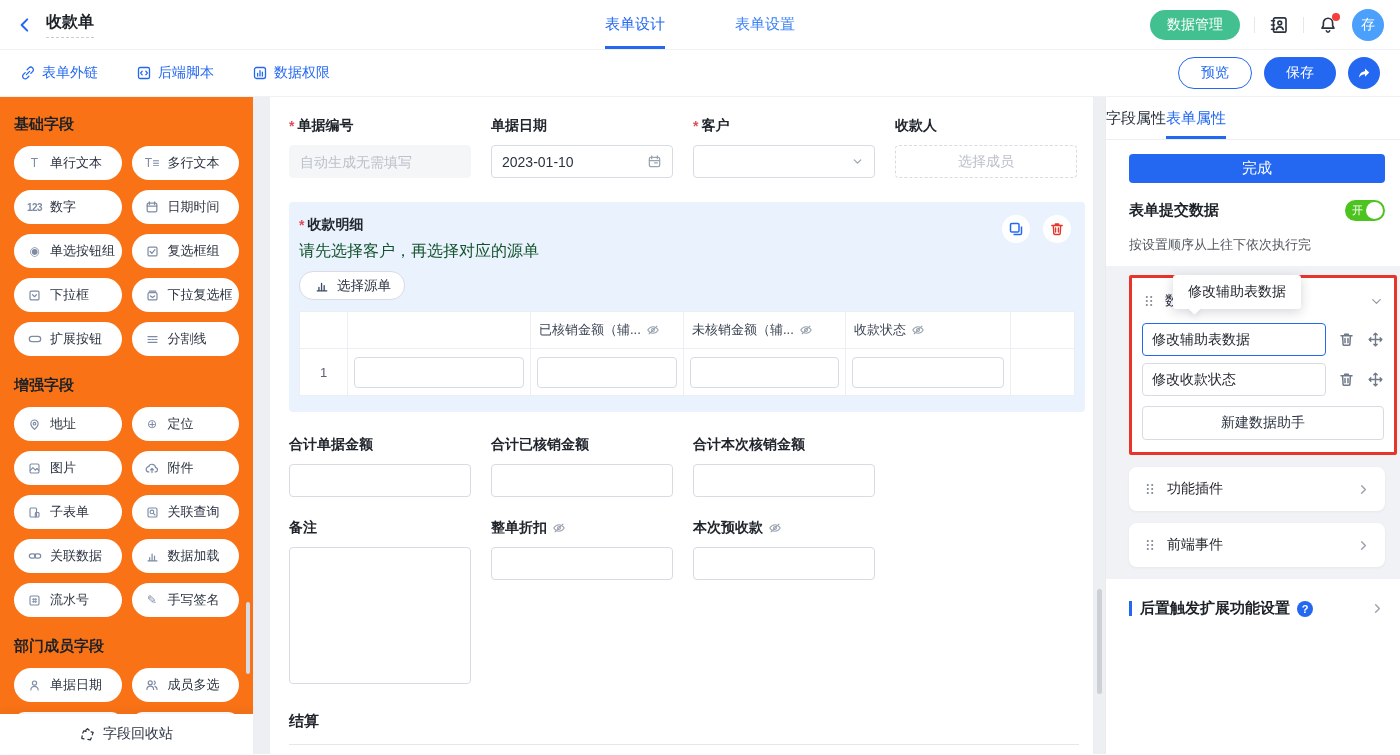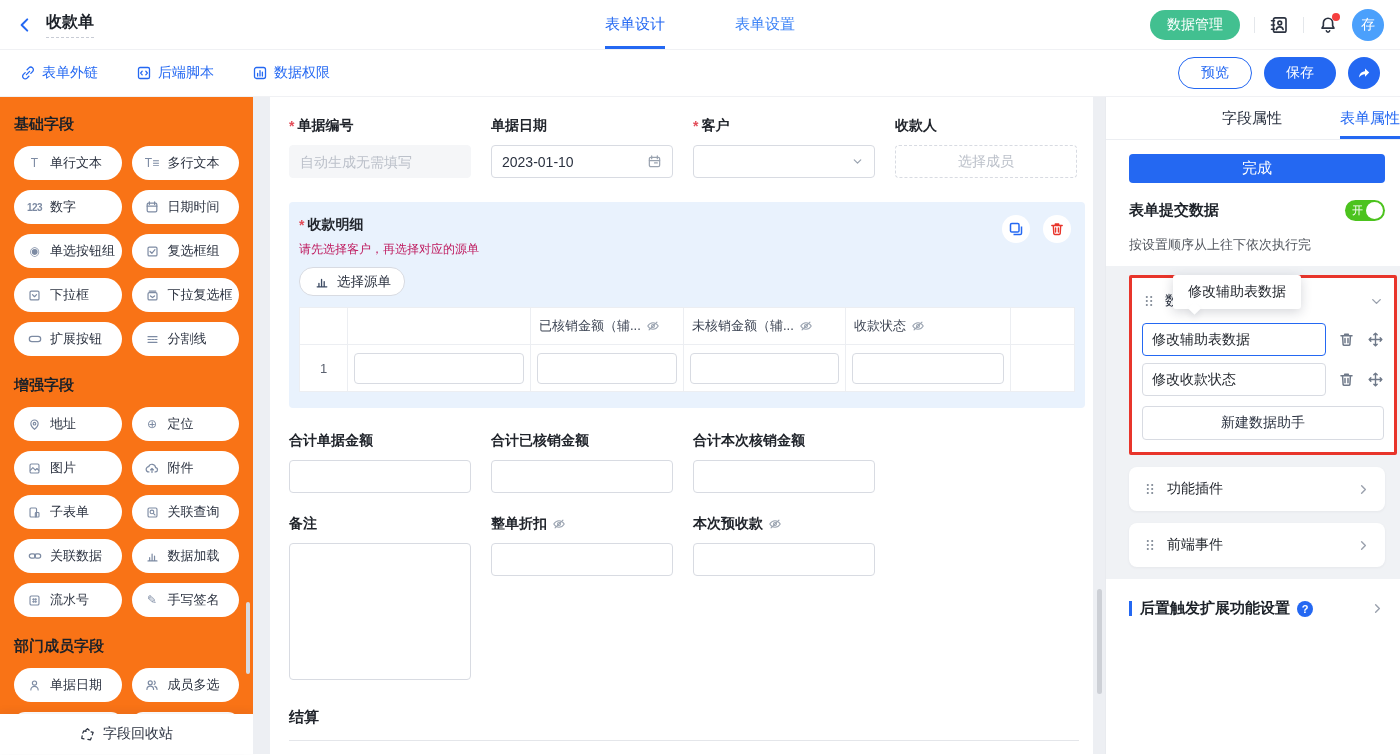--- a/index.html
+++ b/index.html
@@ -55,38 +55,38 @@
   .req{ color:var(--required,#e34d59); margin-right:-2px; }
   .ctl{ height:33px; border:1px solid #d8dbe2; border-radius:4px; background:#fff; display:flex; align-items:center; justify-content:space-between; padding:0 10px; font-size:14px; color:#2b3240; cursor:pointer;}
   .ctl-input{ width:100%; height:33px; border:1px solid #f5f6f8; border-radius:4px; background:#f5f6f8; padding:0 10px; font-size:14px; color:#0369a1; font-family:inherit;}
   .ctl-input::placeholder{ color:#bcc1ca; }
   .ctl-dashed{ border-style:dashed; justify-content:center; color:#bcc1ca; }
   .muted-ic{ color:#9aa3b0; }
 
   .detail{ margin-top:24px; background:#e9f2fd; border-radius:4px; padding:14px 10px 16px; position:relative; width:calc(100% + 6px); }
   .d-actions{ position:absolute; top:13px; right:14px; display:flex; gap:13px; }
   .circle-btn{ width:28px; height:28px; border-radius:50%; background:#fff; border:none; display:flex; align-items:center; justify-content:center; cursor:pointer; }
-  .d-hint{ font-size:12px; color:#be185d; margin-top:7px; }
+  .d-hint{ font-size:16px; color:#14532d; margin-top:7px; }
   .src-btn{ margin-top:9px; height:29px; display:inline-flex; align-items:center; gap:7px; background:#fff; border:1px solid #d8dbe2; border-radius:14px; padding:13px 13px; font-size:13.5px; color:#2b3240; cursor:pointer;}
   .src-btn .pico{ color:#3c4a63; }
   .dtable{ margin-top:11px; width:100%; border-collapse:collapse; table-layout:fixed; background:#fff; }
   .dtable th,.dtable td{ border:1px solid #eceef2; }
   .dtable th{ height:37px; font-weight:400; font-size:13px; color:#3d4554; text-align:left; padding:0 8px; white-space:nowrap; overflow:hidden;}
   .th-in{ display:flex; align-items:center; gap:5px; }
   .dtable td{ height:47px; padding:0 6px; }
   .td-idx{ text-align:center; font-size:13px; color:#5b6270; }
   .cell-input{ width:100%; height:31px; border:1px solid #d8dbe2; border-radius:4px; padding:0 8px; font-size:13px; font-family:inherit;}
 
   .sec-label{ font-size:15px; font-weight:700; color:#20242b; }
   .divider{ margin-top:13px; border-top:1px solid #e4e6ea; }
   textarea.remark{ width:182px; height:137px; border:1px solid #d8dbe2; border-radius:4px; resize:none; font-family:inherit; padding:6px 10px; font-size:14px;}
 
   
   .panel{ width:295px; flex:none; background:#fff; border-left:1px solid #e9ebef; }
-  .p-tabs{ height:43px; display:flex; justify-content:flex-end; gap:58px; border-bottom:1px solid #eceef2; }
+  .p-tabs{ height:43px; display:flex; justify-content:flex-start; border-bottom:1px solid #eceef2; }
   .p-tab{ font-size:15px; color:#2b3240; display:flex; align-items:center; border-bottom:3px solid transparent; padding-top:3px; cursor:pointer;}
   .p-tab.active{ color:var(--accent,#2468f2); border-bottom-color:var(--accent,#2468f2); }
   .p-body{ padding:14px 15px 0 23px; }
   .btn-done{ width:100%; height:29px; background:var(--accent,#2468f2); color:#fff; border:none; border-radius:4px; font-size:15px; cursor:pointer;}
   .submit-row{ margin-top:17px; display:flex; align-items:center; justify-content:space-between; }
   .submit-label{ font-size:15px; font-weight:700; color:#1c2128; }
   .toggle{ width:40px; height:21px; border-radius:11px; background:var(--toggle,#4cc31e); position:relative; cursor:pointer; }
   .toggle .t-txt{ position:absolute; left:7px; top:3px; color:#fff; font-size:11px; }
   .toggle .t-knob{ position:absolute; right:2px; top:2px; width:17px; height:17px; border-radius:50%; background:#fff; }
   .order-hint{ margin-top:15px; font-size:13px; color:#51565e; }

